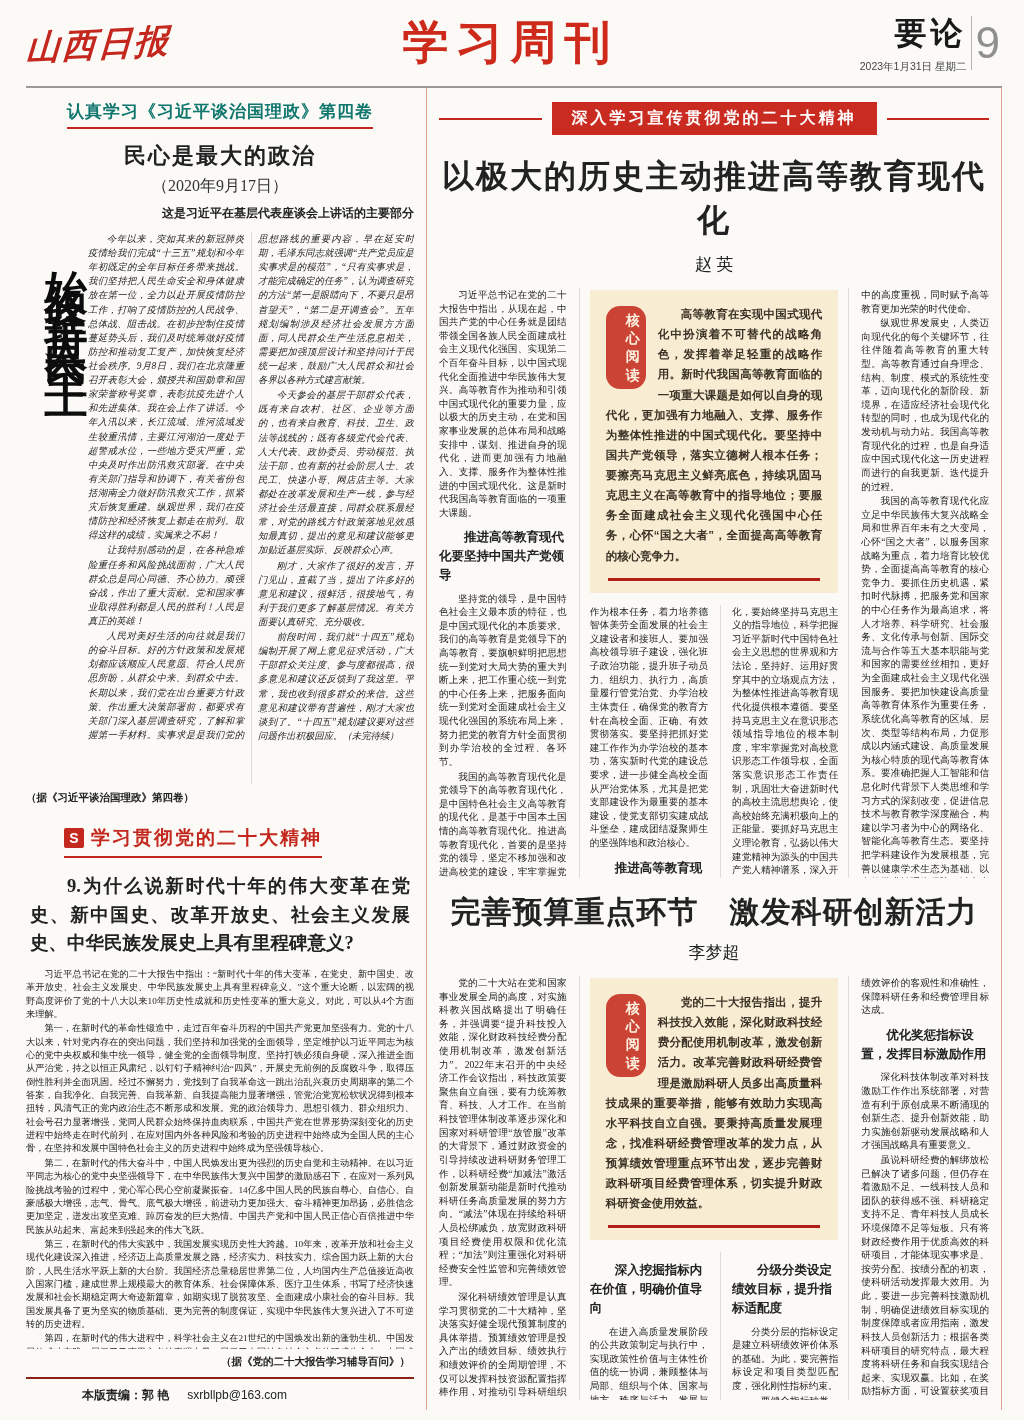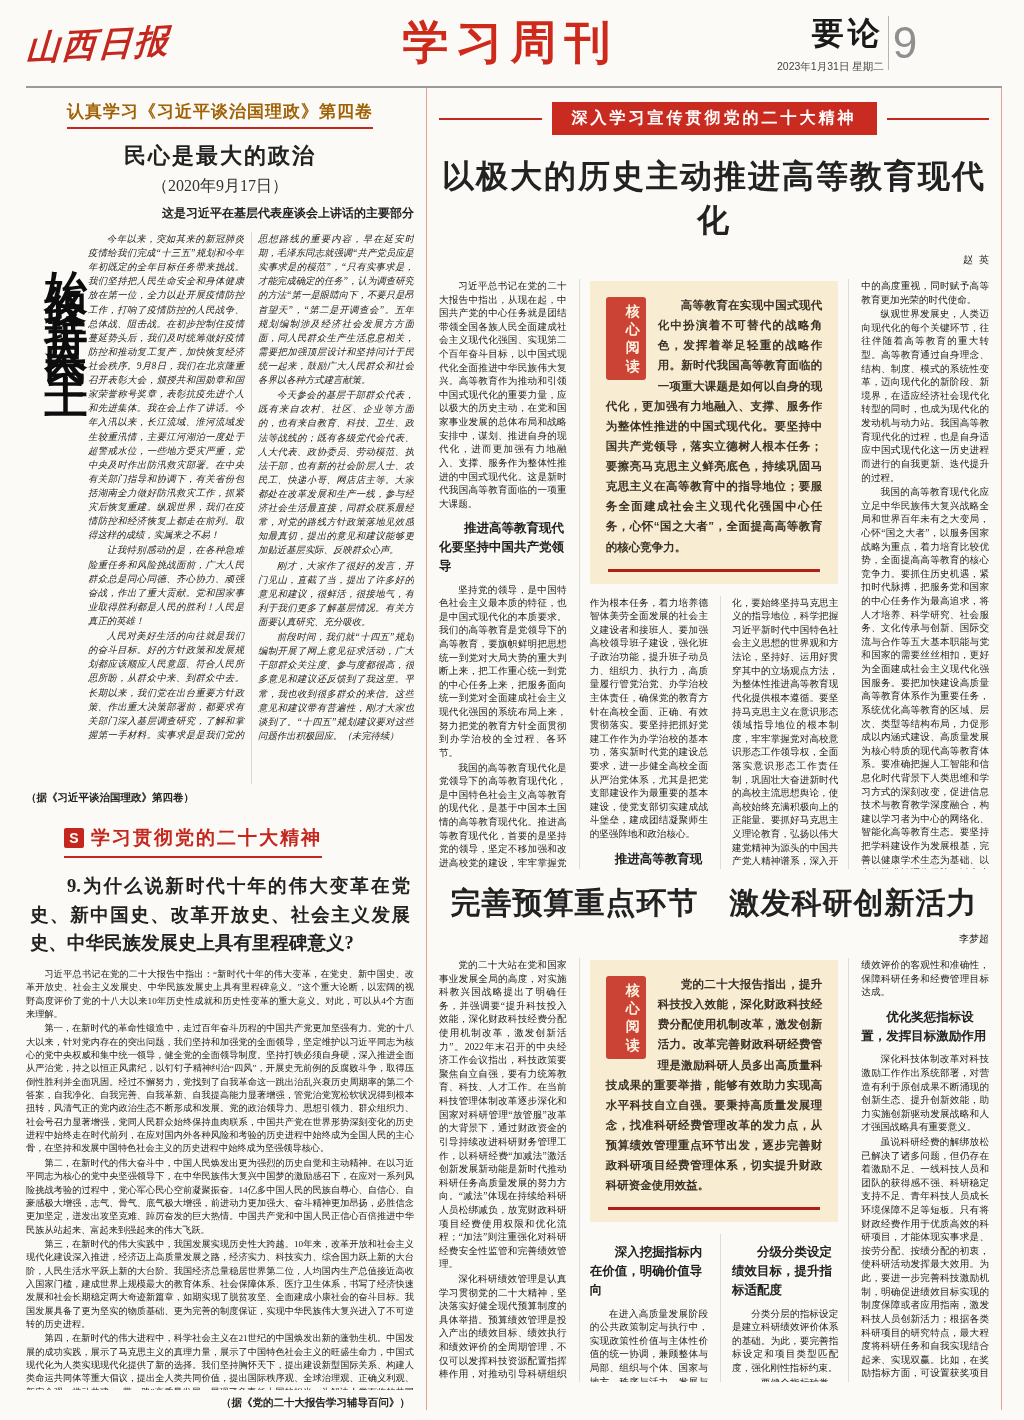--- a/index.html
+++ b/index.html
@@ -6,32 +6,32 @@
   html,body { background:#e8e6e1; }
   .page {
     width:1024px; height:1420px; margin:0 auto; background:#fbfaf6;
     font-family:"Liberation Serif","DejaVu Serif",serif; color:#222;
     padding:10px 22px 0 26px; overflow:hidden; position:relative;
   }
   
   .masthead { display:flex; align-items:center; border-bottom:2px solid #9a9a9a; padding-bottom:10px; height:78px; }
   .logo { width:218px; font:italic 900 34px "Liberation Serif",serif; color:#c3271d; transform:rotate(-3deg) skewX(-6deg); letter-spacing:2px; white-space:nowrap; }
   .edition-title { flex:1; text-align:center; font-family:"Liberation Sans","DejaVu Sans",sans-serif; font-weight:900; font-size:46px; color:#ce2a1c; letter-spacing:8px; }
-  .mast-right { width:225px; display:flex; align-items:center; gap:4px; }
+  .mast-right { width:225px; display:flex; align-items:center; justify-content:flex-end; gap:4px; }
   .mast-right-col { text-align:right; }
   .section-label { font:900 32px "Liberation Serif",serif; color:#1a1a1a; letter-spacing:4px; }
   .date-line { font-size:10.5px; color:#444; margin-top:4px; font-family:"Liberation Sans",sans-serif; }
   .mast-divider { width:1px; height:54px; background:#b5b5b5; }
   .page-number { font:400 44px "Liberation Sans","DejaVu Sans",sans-serif; color:#8f8f8f; padding-right:2px; }
   
   .main { display:flex; height:1322px; overflow:hidden; }
   .col-left { width:400px; padding:6px 12px 0 0; display:flex; flex-direction:column; overflow:hidden; }
   .col-right { flex:1; border-left:1px solid #e2a193; border-right:1px solid #e2a193; padding:0 12px; overflow:hidden; }
   
-  .series-header { width:max-content; margin:6px auto 12px; color:#a16207; font:bold 17px "Liberation Sans",sans-serif; letter-spacing:1px; border-bottom:2px solid #c3271d; padding-bottom:4px; }
+  .series-header { width:max-content; margin:6px auto 12px; color:#0f766e; font:bold 17px "Liberation Sans",sans-serif; letter-spacing:1px; border-bottom:2px solid #c3271d; padding-bottom:4px; }
   .speech-title { text-align:center; font:900 22px "Liberation Serif",serif; letter-spacing:2px; }
   .speech-date { text-align:center; font-size:16px; color:#333; margin:5px 0 8px; }
   .speech-lead { text-align:right; font:bold 12px "Liberation Sans",sans-serif; margin-bottom:10px; }
   .speech-wrap { display:flex; height:552px; overflow:hidden; }
   .vert-head { writing-mode:vertical-rl; text-orientation:upright; font-family:"Liberation Sans","DejaVu Sans",sans-serif; font-weight:900; font-size:43px; line-height:1; letter-spacing:15px; width:62px; color:#0d0d0d; padding-top:4px; }
   .speech-cols { flex:1; column-count:2; column-gap:14px; column-rule:1px solid #d8d8d8; font-style:italic; font-size:9.4px; line-height:1.5; text-align:justify; overflow:hidden; }
   .speech-cols .para { text-indent:2em; }
   .speech-attr { text-align:left; font:bold 10.5px "Liberation Sans",sans-serif; margin:7px 6px 0 0; }
   
   .study-header { width:max-content; margin:20px 0 12px 38px; border-bottom:2px solid #c3271d; padding-bottom:5px; display:flex; align-items:center; }
@@ -44,34 +44,34 @@
   
   .page-footer { margin-top:8px; border-top:2px solid #8d2016; padding:8px 0 6px 56px; display:flex; gap:18px; align-items:baseline; }
   .footer-editor { font:bold 12px "Liberation Sans",sans-serif; }
   .footer-email { font:12px "Liberation Sans",sans-serif; color:#222; }
   
   .banner-row { display:flex; align-items:center; margin:14px 0 4px; }
   .banner-line { flex:1; height:2px; background:#c3271d; }
   .banner-box { background:#ca2b20; color:#fff; font:bold 16px "Liberation Sans",sans-serif; letter-spacing:3px; padding:6px 20px; margin:0 10px; }
   .art1-headline { text-align:center; font:900 32px "Liberation Serif",serif; letter-spacing:2px; margin:20px 0 10px; }
   .art2-headline { text-align:center; font:900 30px "Liberation Serif",serif; letter-spacing:1px; margin:14px 0 8px; }
-  .byline { text-align:right; font-size:10px; margin-bottom:12px; font-family:Liberation Mono, monospace; }
+  .byline { text-align:center; font-size:17px; margin-bottom:12px; font-family:Liberation Serif, serif; }
   .art-grid { display:grid; grid-template-columns:1fr 2.12fr 1fr; column-gap:12px; overflow:hidden; }
   .art1-grid { height:590px; }
   .art2-grid { height:424px; }
   .art-col { overflow:hidden; font-size:9.6px; line-height:1.42; text-align:justify; }
   .art-mid { overflow:hidden; border-left:1px solid #dcdcdc; border-right:1px solid #dcdcdc; padding:0 10px; }
   .mid-cols { display:grid; grid-template-columns:1fr 1fr; column-gap:12px; }
   .mid-cols > .art-col:last-child { border-left:1px solid #dcdcdc; padding-left:11px; }
   .para { text-indent:2em; margin-bottom:1px; }
   .para.cont { text-indent:0; }
   .subhead { font:bold 12.5px "Liberation Sans",sans-serif; line-height:1.5; text-indent:2em; margin:9px 0 7px; text-align:left; }
   
   .core-box { background:#f8ecd2; padding:14px 16px 8px; margin:2px 0 12px; }
-  .core-label { float:left; width:32px; background:#cb4335; color:#fdf3e0; text-align:center; font:bold 14px/1.3 "Liberation Sans",sans-serif; padding:5px 20px; margin:2px 12px 4px 0; border-radius:3px; letter-spacing:1px; }
+  .core-label { float:left; width:32px; background:#cb4335; color:#fdf3e0; text-align:center; font:bold 14px/1.3 "Liberation Sans",sans-serif; padding:5px 20px; margin:2px 12px 4px 0; border-radius:14px; letter-spacing:1px; }
   .core-text { font:600 11.5px/1.75 "Liberation Sans","DejaVu Sans",sans-serif; color:#3a3226; text-align:justify; text-indent:2em; }
   .core-rule { clear:both; height:3px; background:#b21f17; margin:12px 2px 4px; }
 </style>
 </head>
 <body>
 
 <div class="page">
 
   <div class="masthead">
     <div class="logo">山西日报</div>
@@ -114,20 +114,24 @@
       <div class="question-title">9.为什么说新时代十年的伟大变革在党史、新中国史、改革开放史、社会主义发展史、中华民族发展史上具有里程碑意义?</div>
       <div class="qa-body">
           <p class="para">习近平总书记在党的二十大报告中指出：“新时代十年的伟大变革，在党史、新中国史、改革开放史、社会主义发展史、中华民族发展史上具有里程碑意义。”这个重大论断，以宏阔的视野高度评价了党的十八大以来10年历史性成就和历史性变革的重大意义。对此，可以从4个方面来理解。</p>
           <p class="para">第一，在新时代的革命性锻造中，走过百年奋斗历程的中国共产党更加坚强有力。党的十八大以来，针对党内存在的突出问题，我们坚持和加强党的全面领导，坚定维护以习近平同志为核心的党中央权威和集中统一领导，健全党的全面领导制度。坚持打铁必须自身硬，深入推进全面从严治党，持之以恒正风肃纪，以钉钉子精神纠治“四风”，开展史无前例的反腐败斗争，取得压倒性胜利并全面巩固。经过不懈努力，党找到了自我革命这一跳出治乱兴衰历史周期率的第二个答案，自我净化、自我完善、自我革新、自我提高能力显著增强，管党治党宽松软状况得到根本扭转，风清气正的党内政治生态不断形成和发展。党的政治领导力、思想引领力、群众组织力、社会号召力显著增强，党同人民群众始终保持血肉联系，中国共产党在世界形势深刻变化的历史进程中始终走在时代前列，在应对国内外各种风险和考验的历史进程中始终成为全国人民的主心骨，在坚持和发展中国特色社会主义的历史进程中始终成为坚强领导核心。</p>
           <p class="para">第二，在新时代的伟大奋斗中，中国人民焕发出更为强烈的历史自觉和主动精神。在以习近平同志为核心的党中央坚强领导下，在中华民族伟大复兴中国梦的激励感召下，在应对一系列风险挑战考验的过程中，党心军心民心空前凝聚振奋。14亿多中国人民的民族自尊心、自信心、自豪感极大增强，志气、骨气、底气极大增强，前进动力更加强大、奋斗精神更加昂扬，必胜信念更加坚定，迸发出攻坚克难、踔厉奋发的巨大热情。中国共产党和中国人民正信心百倍推进中华民族从站起来、富起来到强起来的伟大飞跃。</p>
           <p class="para">第三，在新时代的伟大实践中，我国发展实现历史性大跨越。10年来，改革开放和社会主义现代化建设深入推进，经济迈上高质量发展之路，经济实力、科技实力、综合国力跃上新的大台阶，人民生活水平跃上新的大台阶。我国经济总量稳居世界第二位，人均国内生产总值接近高收入国家门槛，建成世界上规模最大的教育体系、社会保障体系、医疗卫生体系，书写了经济快速发展和社会长期稳定两大奇迹新篇章，如期实现了脱贫攻坚、全面建成小康社会的奋斗目标。我国发展具备了更为坚实的物质基础、更为完善的制度保证，实现中华民族伟大复兴进入了不可逆转的历史进程。</p>
           <p class="para">第四，在新时代的伟大进程中，科学社会主义在21世纪的中国焕发出新的蓬勃生机。中国发展的成功实践，展示了马克思主义的真理力量，展示了中国特色社会主义的旺盛生命力，中国式现代化为人类实现现代化提供了新的选择。我们坚持胸怀天下，提出建设新型国际关系、构建人类命运共同体等重大倡议，提出全人类共同价值，提出国际秩序观、全球治理观、正确义利观、新安全观，推动共建“一带一路”高质量发展，展现了负责任大国的担当，为解决人类面临的共同问题提供了更多更好的中国智慧、中国方案、中国力量，为人类和平与发展崇高事业作出新的更大的贡献。</p>
         </div>
       <div class="qa-attr">（据《党的二十大报告学习辅导百问》）</div>
 
+      <div class="page-footer">
+        <span class="footer-editor">本版责编：郭 艳</span>
+        <span class="footer-email">sxrbllpb@163.com</span>
+      </div>
     </div>
 
     <div class="col-right">
 
       <div class="banner-row">
         <div class="banner-line"></div>
         <div class="banner-box">深入学习宣传贯彻党的二十大精神</div>
         <div class="banner-line"></div>
       </div>
 

